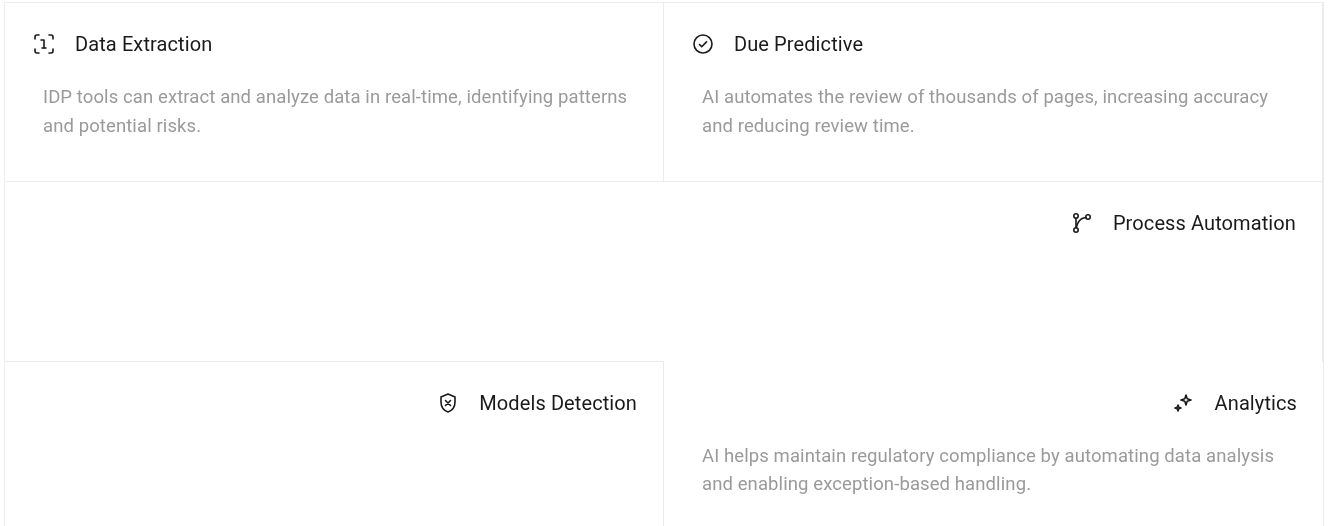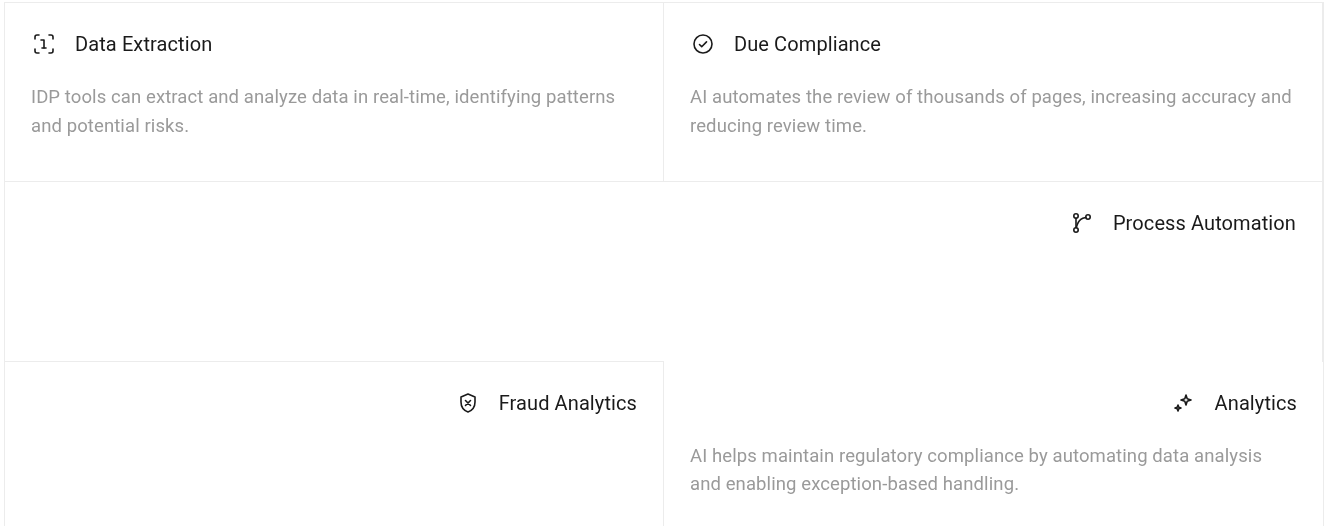--- a/index.html
+++ b/index.html
@@ -49,20 +49,21 @@
     font-weight: 400;
     color: #1a1a1a;
     letter-spacing: 0.1px;
   }
   .desc {
     font-size: 18.5px;
     line-height: 1.55;
     color: #9a9a9a;
     font-weight: 400;
     letter-spacing: 0.1px;
+    margin-left: 12px;
   }
 </style>
 </head>
 <body>
 
 <div class="grid">
 
   <div class="card">
     <div class="header">
       <span class="icon">
@@ -81,21 +82,21 @@
   </div>
 
   <div class="card">
     <div class="header">
       <span class="icon">
         <svg viewBox="0 0 24 24" fill="none" stroke="currentColor" stroke-width="1.6" stroke-linecap="round" stroke-linejoin="round">
           <circle cx="12" cy="12" r="9"></circle>
             <path d="M8.5 12.5l2.2 2.2 4.8-4.8"></path>
         </svg>
       </span>
-      <span class="title">Due Compliance</span>
+      <span class="title">Due Predictive</span>
     </div>
     <p class="desc">AI automates the review of thousands of pages, increasing accuracy and reducing review time.</p>
   </div>
 
   <div class="card">
   </div>
 
   <div class="card">
     <div class="header">
       <span class="icon">
@@ -112,21 +113,21 @@
   </div>
 
   <div class="card">
     <div class="header">
       <span class="icon">
         <svg viewBox="0 0 24 24" fill="none" stroke="currentColor" stroke-width="1.6" stroke-linecap="round" stroke-linejoin="round">
           <path d="M12 3l7 3v5c0 5-3 8.5-7 10-4-1.5-7-5-7-10V6l7-3z"></path>
           <path d="M9.5 9.5l5 5M14.5 9.5l-5 5"></path>
         </svg>
       </span>
-      <span class="title">Fraud Analytics</span>
+      <span class="title">Models Detection</span>
     </div>
   </div>
 
   <div class="card">
     <div class="header">
       <span class="icon">
         <svg viewBox="0 0 24 24" fill="none" stroke="currentColor" stroke-width="1.6" stroke-linecap="round" stroke-linejoin="round">
           <path d="M14 4l1.2 3.8L19 9l-3.8 1.2L14 14l-1.2-3.8L9 9l3.8-1.2L14 4z"></path>
           <path d="M6 14l.8 2.2L9 17l-2.2.8L6 20l-.8-2.2L3 17l2.2-.8L6 14z"></path>
         </svg>

